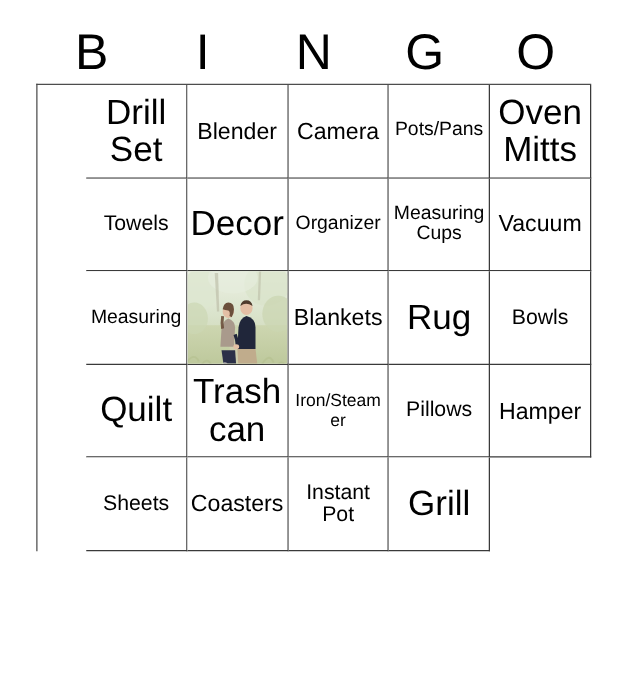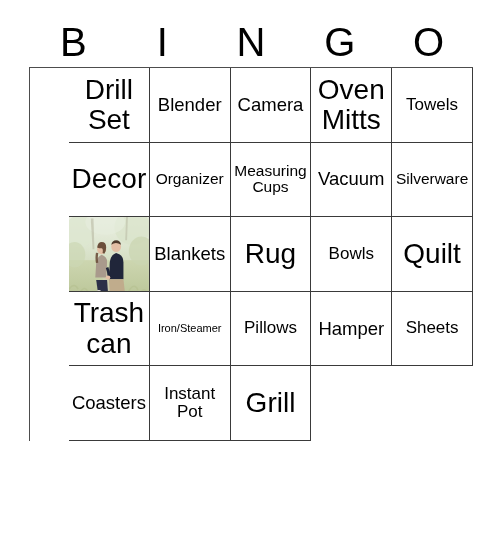--- a/index.html
+++ b/index.html
@@ -66,21 +66,21 @@
     background: #ffffff;
   }
   .cell-text {
     display: block;
     width: 100%;
     color: #000000;
     line-height: 1.08;
     word-wrap: break-word;
   }
   
-  .fs-xs .cell-text { font-size: 11px; }
+  .fs-xs .cell-text { font-size: 14px; }
   .fs-s  .cell-text { font-size: 15.5px; }
   .fs-m  .cell-text { font-size: 18.5px; }
   .fs-l  .cell-text { font-size: 17px; }
   .fs-xl .cell-text { font-size: 28px; }
 
   
   .cell.photo {
     padding: 0;
   }
   .photo-frame {
@@ -113,20 +113,23 @@
 
     <div class="cell fs-xl">
         <span class="cell-text">Drill Set</span>
       </div>
     <div class="cell fs-m">
         <span class="cell-text">Blender</span>
       </div>
     <div class="cell fs-m">
         <span class="cell-text">Camera</span>
       </div>
+    <div class="cell fs-s">
+        <span class="cell-text">Pots/Pans</span>
+      </div>
     <div class="cell fs-xl">
         <span class="cell-text">Oven Mitts</span>
       </div>
 
     <div class="cell fs-l">
         <span class="cell-text">Towels</span>
       </div>
     <div class="cell fs-xl">
         <span class="cell-text">Decor</span>
       </div>
@@ -134,21 +137,21 @@
         <span class="cell-text">Organizer</span>
       </div>
     <div class="cell fs-s">
         <span class="cell-text">Measuring Cups</span>
       </div>
     <div class="cell fs-m">
         <span class="cell-text">Vacuum</span>
       </div>
 
     <div class="cell fs-s">
-        <span class="cell-text">Silverware</span>
+        <span class="cell-text">Measuring</span>
       </div>
     <div class="cell photo">
       <div class="photo-frame">
         <svg class="photo-svg" viewBox="0 0 88 90" preserveAspectRatio="xMidYMid slice">
           <defs>
             <linearGradient id="skyBlur" x1="0" y1="0" x2="0" y2="1">
               <stop offset="0%" stop-color="#eef1e6"></stop>
               <stop offset="45%" stop-color="#dbe4cd"></stop>
               <stop offset="100%" stop-color="#c6cfa8"></stop>
             </linearGradient>

